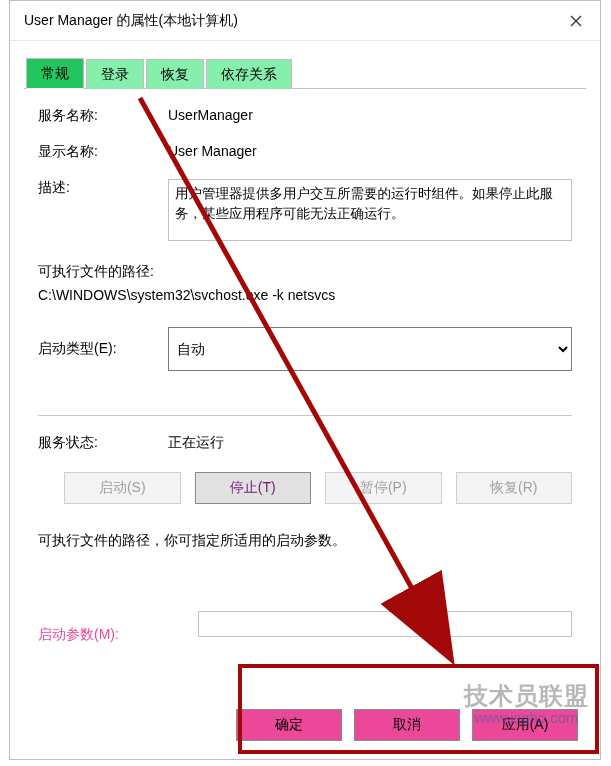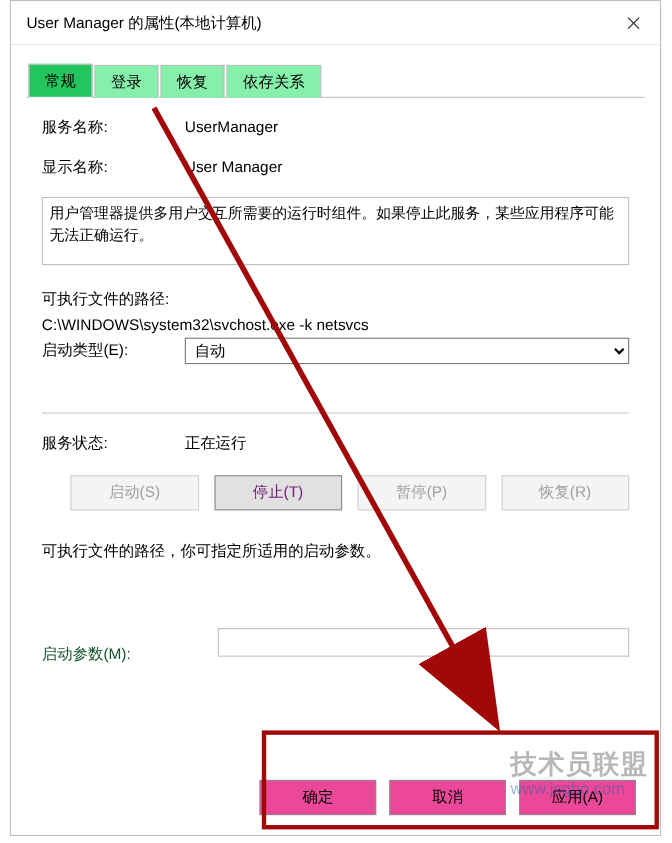--- a/index.html
+++ b/index.html
@@ -68,26 +68,26 @@
   .row .value { flex:1; }
   .desc-box {
     border: 1px solid #c0c0c0;
     padding: 4px 6px;
     height: 62px;
     overflow-y: auto;
     font-size: 13.5px;
     line-height: 1.45;
     position: relative;
   }
-  .exec-section { margin-top: 22px; margin-bottom: 4px; }
+  .exec-section { margin-top: 22px; margin-bottom: 24px; }
   .exec-section .path { margin-top: 6px; font-size: 14px; }
   .startup-row { display:flex; align-items:center; margin-bottom: 8px; }
   .startup-row .label { width:130px; }
   .startup-row select {
-    flex:1; height:24px; font-size:14px;
+    flex:1; height:44px; font-size:14px;
     border:1px solid #7a7a7a;
     padding-left:4px;
     background:#fff;
   }
   .divider {
     border:none; border-top:1px solid #c8c8c8;
     margin: 44px 0 18px 0;
   }
   .status-row { display:flex; margin-bottom: 20px; }
   .status-row .label { width:130px; }
@@ -109,21 +109,21 @@
     border:1px solid #8a8a8a;
     color:#701a75;
   }
   .svc-btn.disabled {
     background:#f4f4f4;
     color:#a0a0a0;
     border:1px solid #d0d0d0;
   }
   .hint { margin-bottom: 52px; line-height:1.5; }
   .params-row { display:flex; align-items:center; }
-  .params-row .label { width:160px; color:#14532d;margin-top:23px; }
+  .params-row .label { width:160px; color:#ec4899;margin-top:23px; }
   .params-row input {
     flex:1; height:26px;
     border:1px solid #c0c0c0;
     background:#fff;
     font-size:14px;
     padding: 0 4px;
   }
   .params-row input:disabled { background:#fff; color:#888; }
   .dialog-buttons {
     position:absolute;
@@ -152,21 +152,21 @@
   }
   
   .watermark {
     position:absolute;
     right: 22px; bottom: 40px;
     color: rgba(50,50,50,0.35);
     font-size: 24px;
     font-weight: bold;
     letter-spacing: 1px;
     z-index: 2;
-    text-align:left;
+    text-align:center;
     line-height:1.1;
     margin-left:10px;
   }
   .watermark .url {
     display:block;
     font-size: 15px;
     color: rgba(20,100,160,0.45);
     font-weight: normal;
     letter-spacing: 0;
   }
@@ -198,20 +198,21 @@
       <div class="label">服务名称:</div>
       <div class="value">UserManager</div>
     </div>
 
     <div class="row">
       <div class="label">显示名称:</div>
       <div class="value">User Manager</div>
     </div>
 
     <div class="row">
+      <div class="label">描述:</div>
       <div class="value">
         <div class="desc-box">用户管理器提供多用户交互所需要的运行时组件。如果停止此服务，某些应用程序可能无法正确运行。</div>
       </div>
     </div>
 
     <div class="exec-section">
       <div>可执行文件的路径:</div>
       <div class="path">C:\WINDOWS\system32\svchost.exe -k netsvcs</div>
     </div>
 

